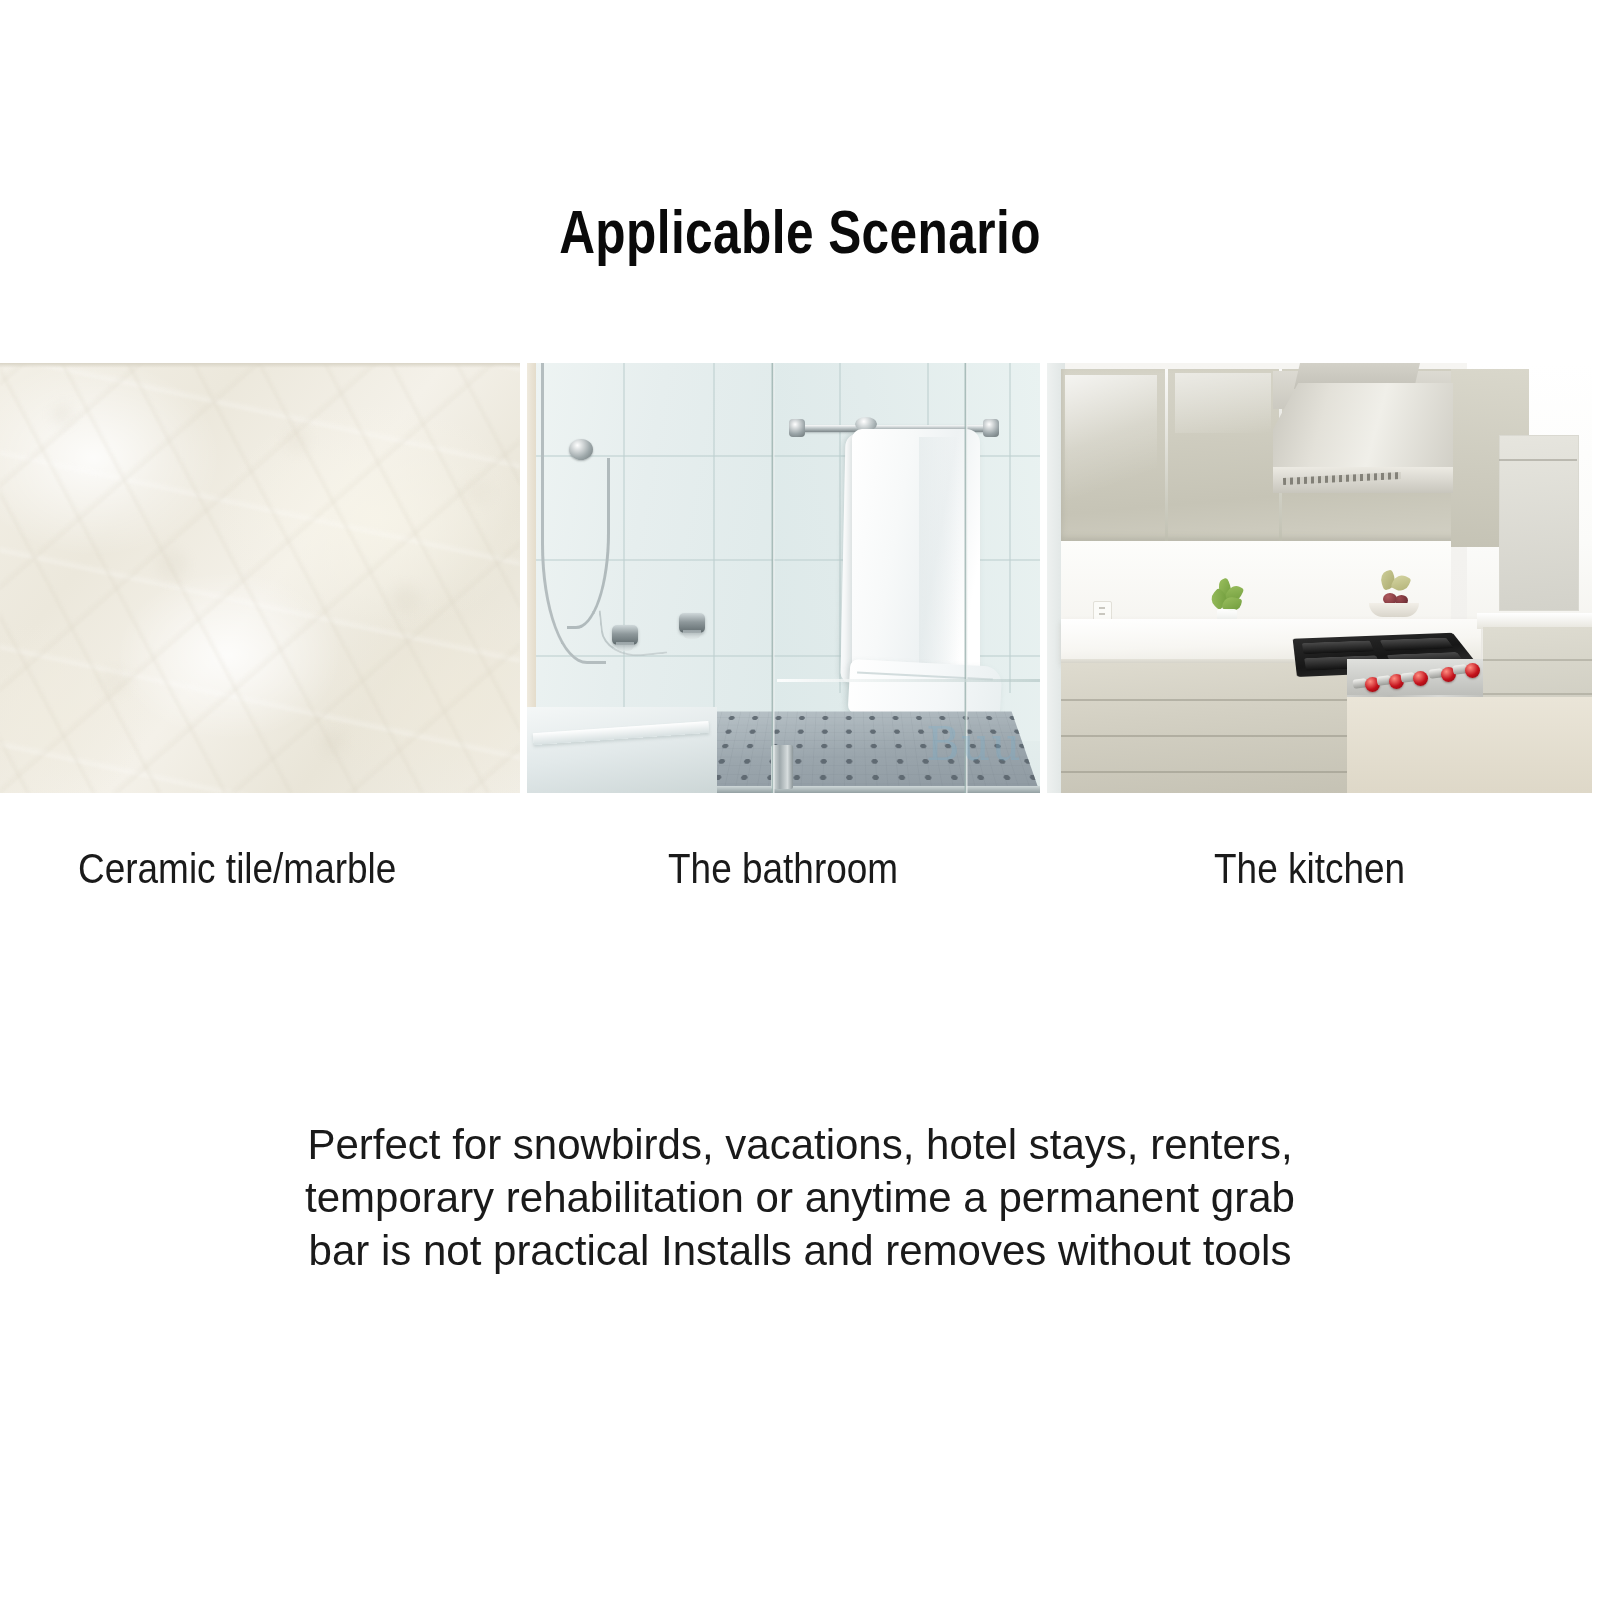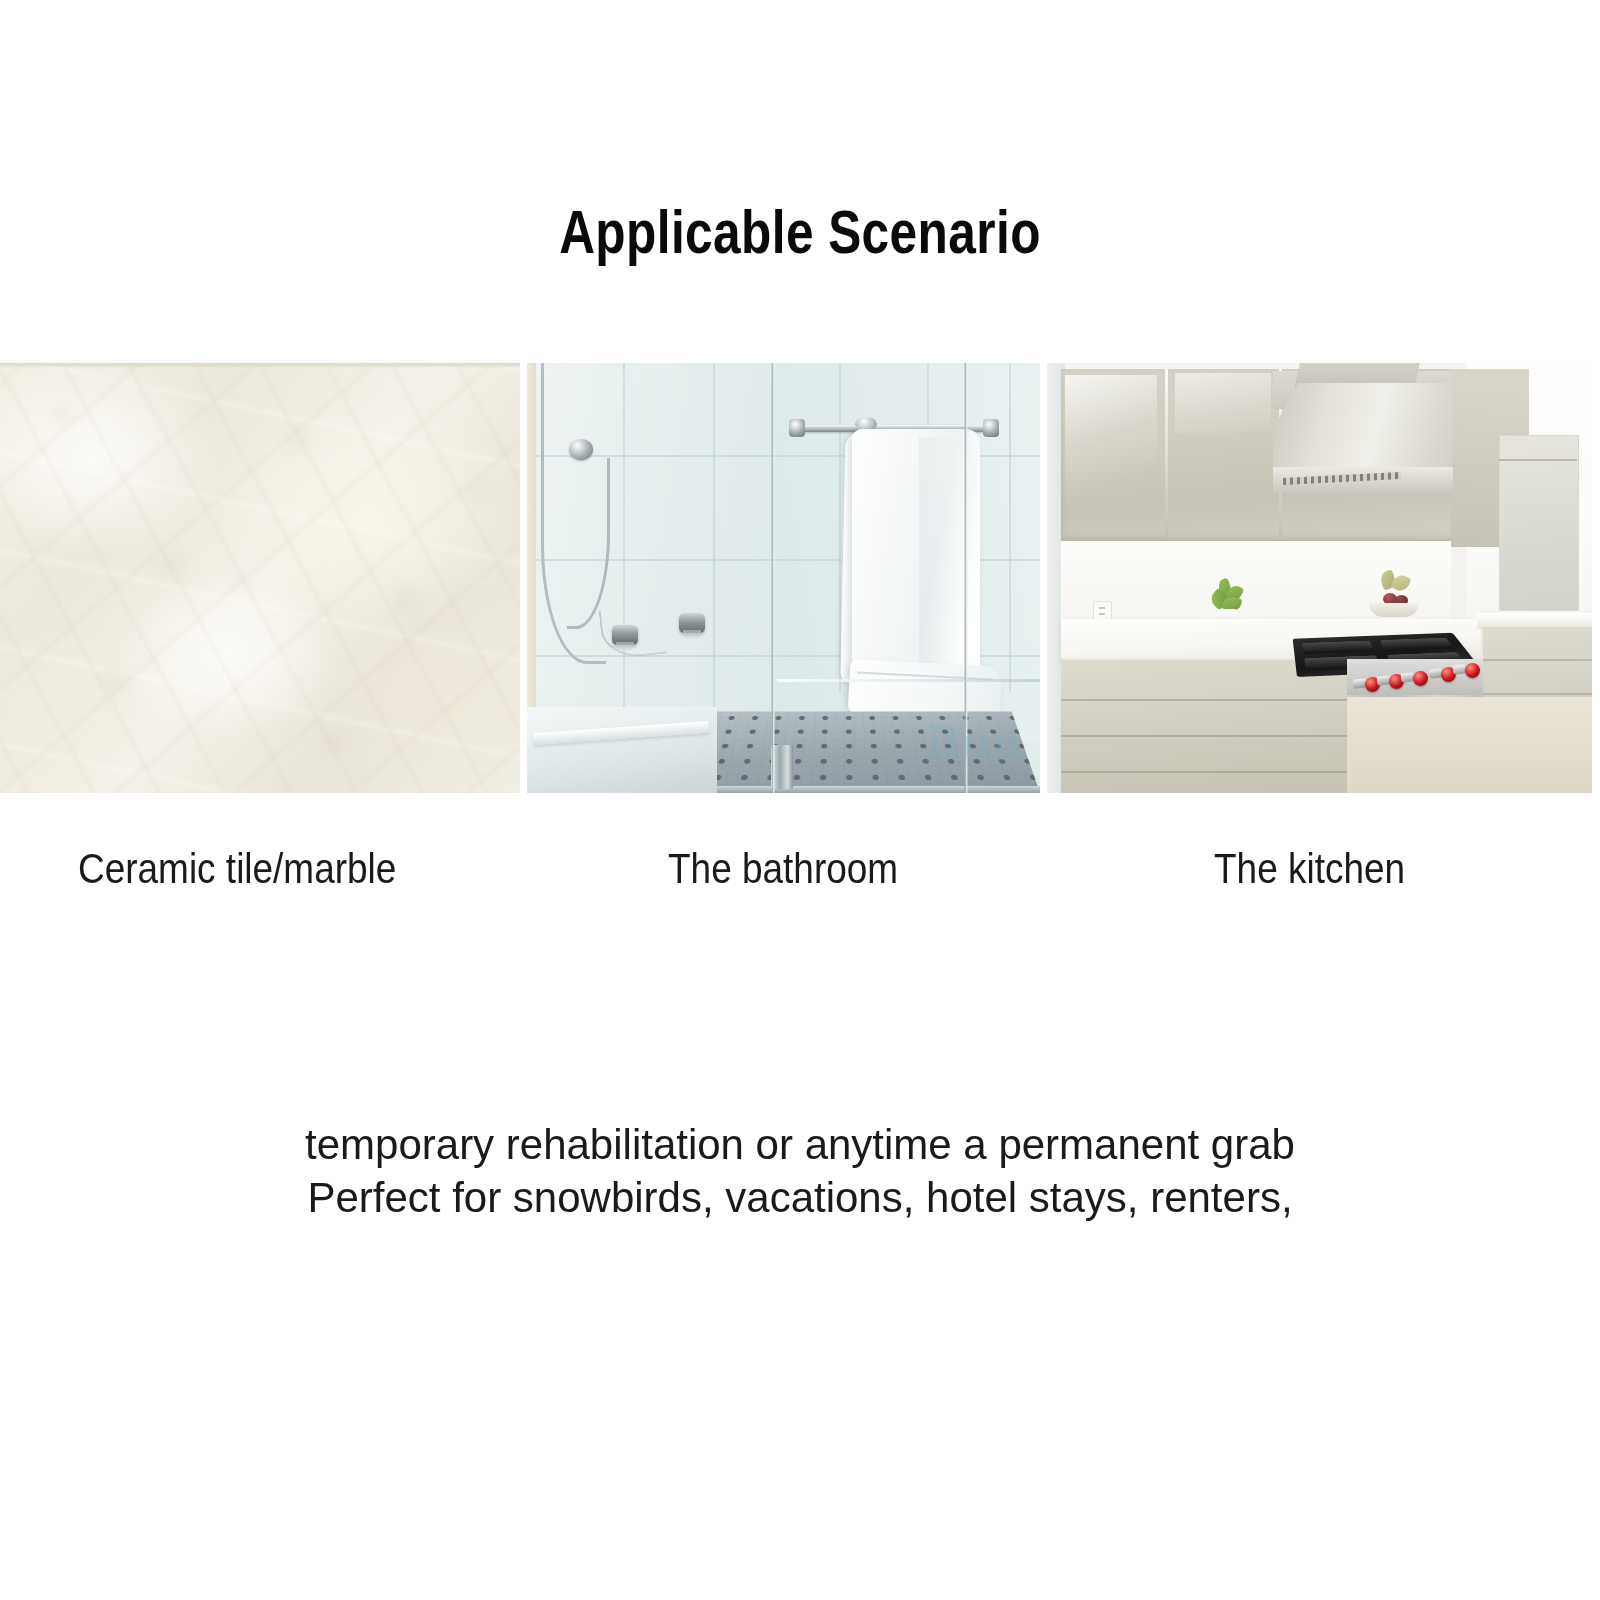--- a/index.html
+++ b/index.html
@@ -657,15 +657,16 @@
       <div class="k-floor"></div>
     </div>
   </div>
 </div>
 
 <div class="caption" id="caption-tile">Ceramic tile/marble</div>
 <div class="caption" id="caption-bath">The bathroom</div>
 <div class="caption" id="caption-kitchen">The kitchen</div>
 
 <div class="blurb">
+  <span class="blurb-line">Perfect for snowbirds, vacations, hotel stays, renters,</span>
   <span class="blurb-line">temporary rehabilitation or anytime a permanent grab</span>
-  <span class="blurb-line">Perfect for snowbirds, vacations, hotel stays, renters,</span>
+  <span class="blurb-line">bar is not practical Installs and removes without tools</span>
 </div>
 
 </body></html>

